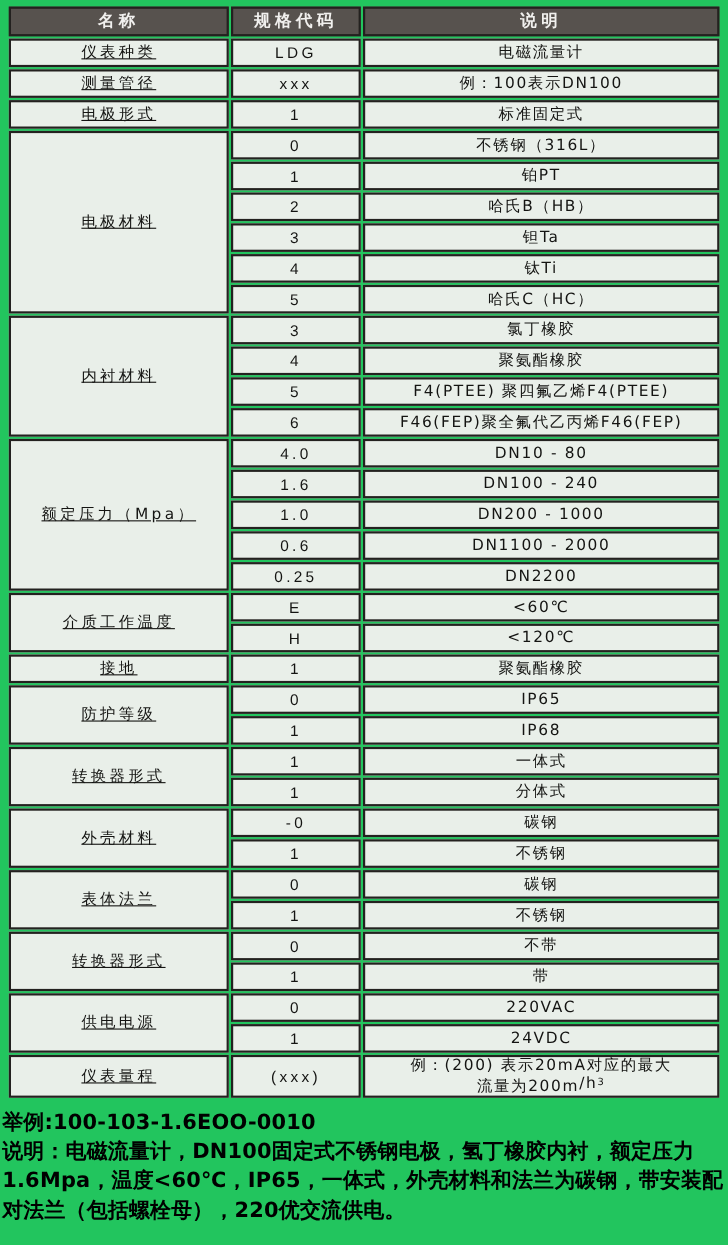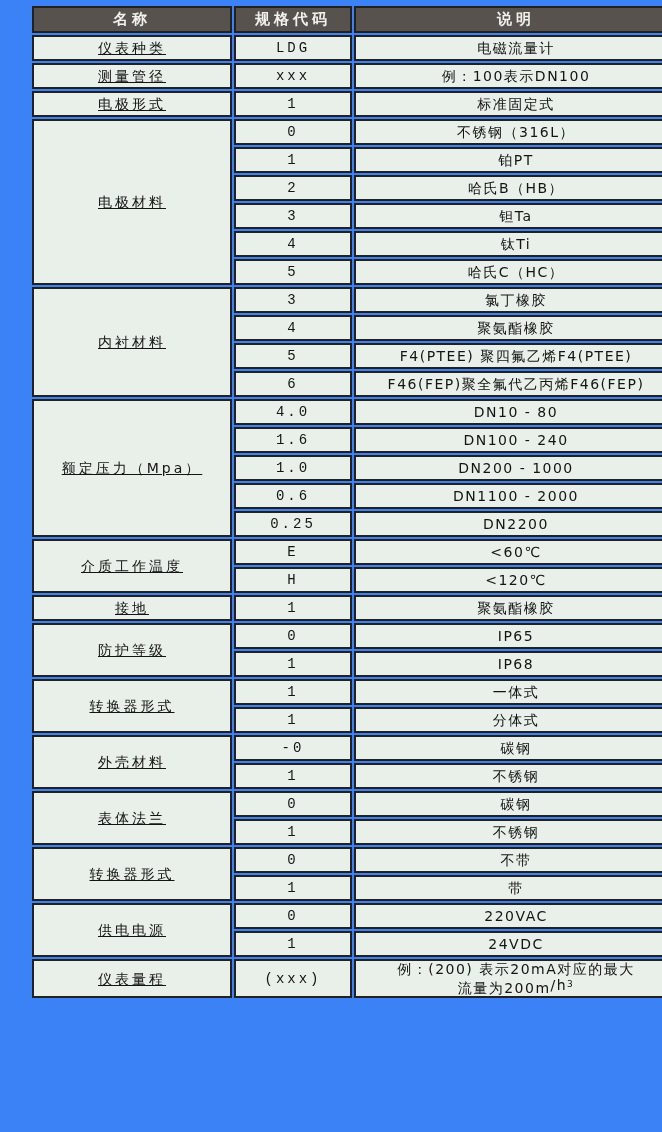--- a/index.html
+++ b/index.html
@@ -1,37 +1,36 @@
 <!DOCTYPE html>
 <html><head>
 <meta charset="utf-8">
 <style>
   html,body{margin:0;padding:0;background:#ffffff;}
   .page{
-    width:662px;height:1132px;background:#3b82f6;overflow:hidden;
+    width:662px;height:1132px;background:#22c55e;overflow:hidden;
     font-family:"DejaVu Sans","Liberation Sans",sans-serif;
     box-sizing:border-box;
-    padding-left:24px;
   }
   table.spec{
     border-collapse:separate;border-spacing:2px;
     margin:4px 4px 0 6px;width:650px;table-layout:fixed;
   }
   table.spec th{
     background:#57524e;color:#f1f0ee;border:2px solid #23211f;
     font-size:15px;font-weight:600;letter-spacing:4px;height:23px;
     padding:0;text-align:center;
   }
   table.spec td{
     background:#e9efe9;border:2px solid #23211f;text-align:center;
     font-size:14px;color:#141412;height:22px;line-height:1.15;
     padding:0 2px;overflow:hidden;white-space:nowrap;vertical-align:middle;
   }
   td.name{letter-spacing:3px;font-size:14.5px;text-decoration:underline;}
-  td.code{letter-spacing:3px;font-family:Liberation Mono, monospace;}
+  td.code{letter-spacing:3px;font-family:Liberation Sans, sans-serif;}
   td.desc{letter-spacing:1.5px;}
   td.tall{height:56px;white-space:normal;}
   .rline{display:block;}
   .unit{vertical-align:3px;}
   .sup{font-size:9px;vertical-align:super;}
   .footer{margin:7px 2px 0 2px;color:#000;}
   .footer .example{font-weight:bold;font-size:19px;letter-spacing:0.2px;}
   .footer .note{font-weight:bold;font-size:19px;line-height:1.38;letter-spacing:0.2px;margin-top:1px;}
 </style>
 </head>
@@ -217,13 +216,17 @@
         <td class="name tall">仪表量程</td>
         <td class="code tall">(xxx)</td>
         <td class="desc tall">
           <span class="rline">例：(200) 表示20mA对应的最大</span>
           <span class="rline"><span>流量为200m</span><span class="unit">/h</span><span class="sup">3</span></span>
         </td>
       </tr>
     </tbody>
   </table>
 
+  <div class="footer">
+    <div class="example">举例:100-103-1.6EOO-0010</div>
+    <div class="note">说明：电磁流量计，DN100固定式不锈钢电极，氢丁橡胶内衬，额定压力1.6Mpa，温度&lt;60℃，IP65，一体式，外壳材料和法兰为碳钢，带安装配对法兰（包括螺栓母），220优交流供电。</div>
+  </div>
 </div>
 
 </body></html>

